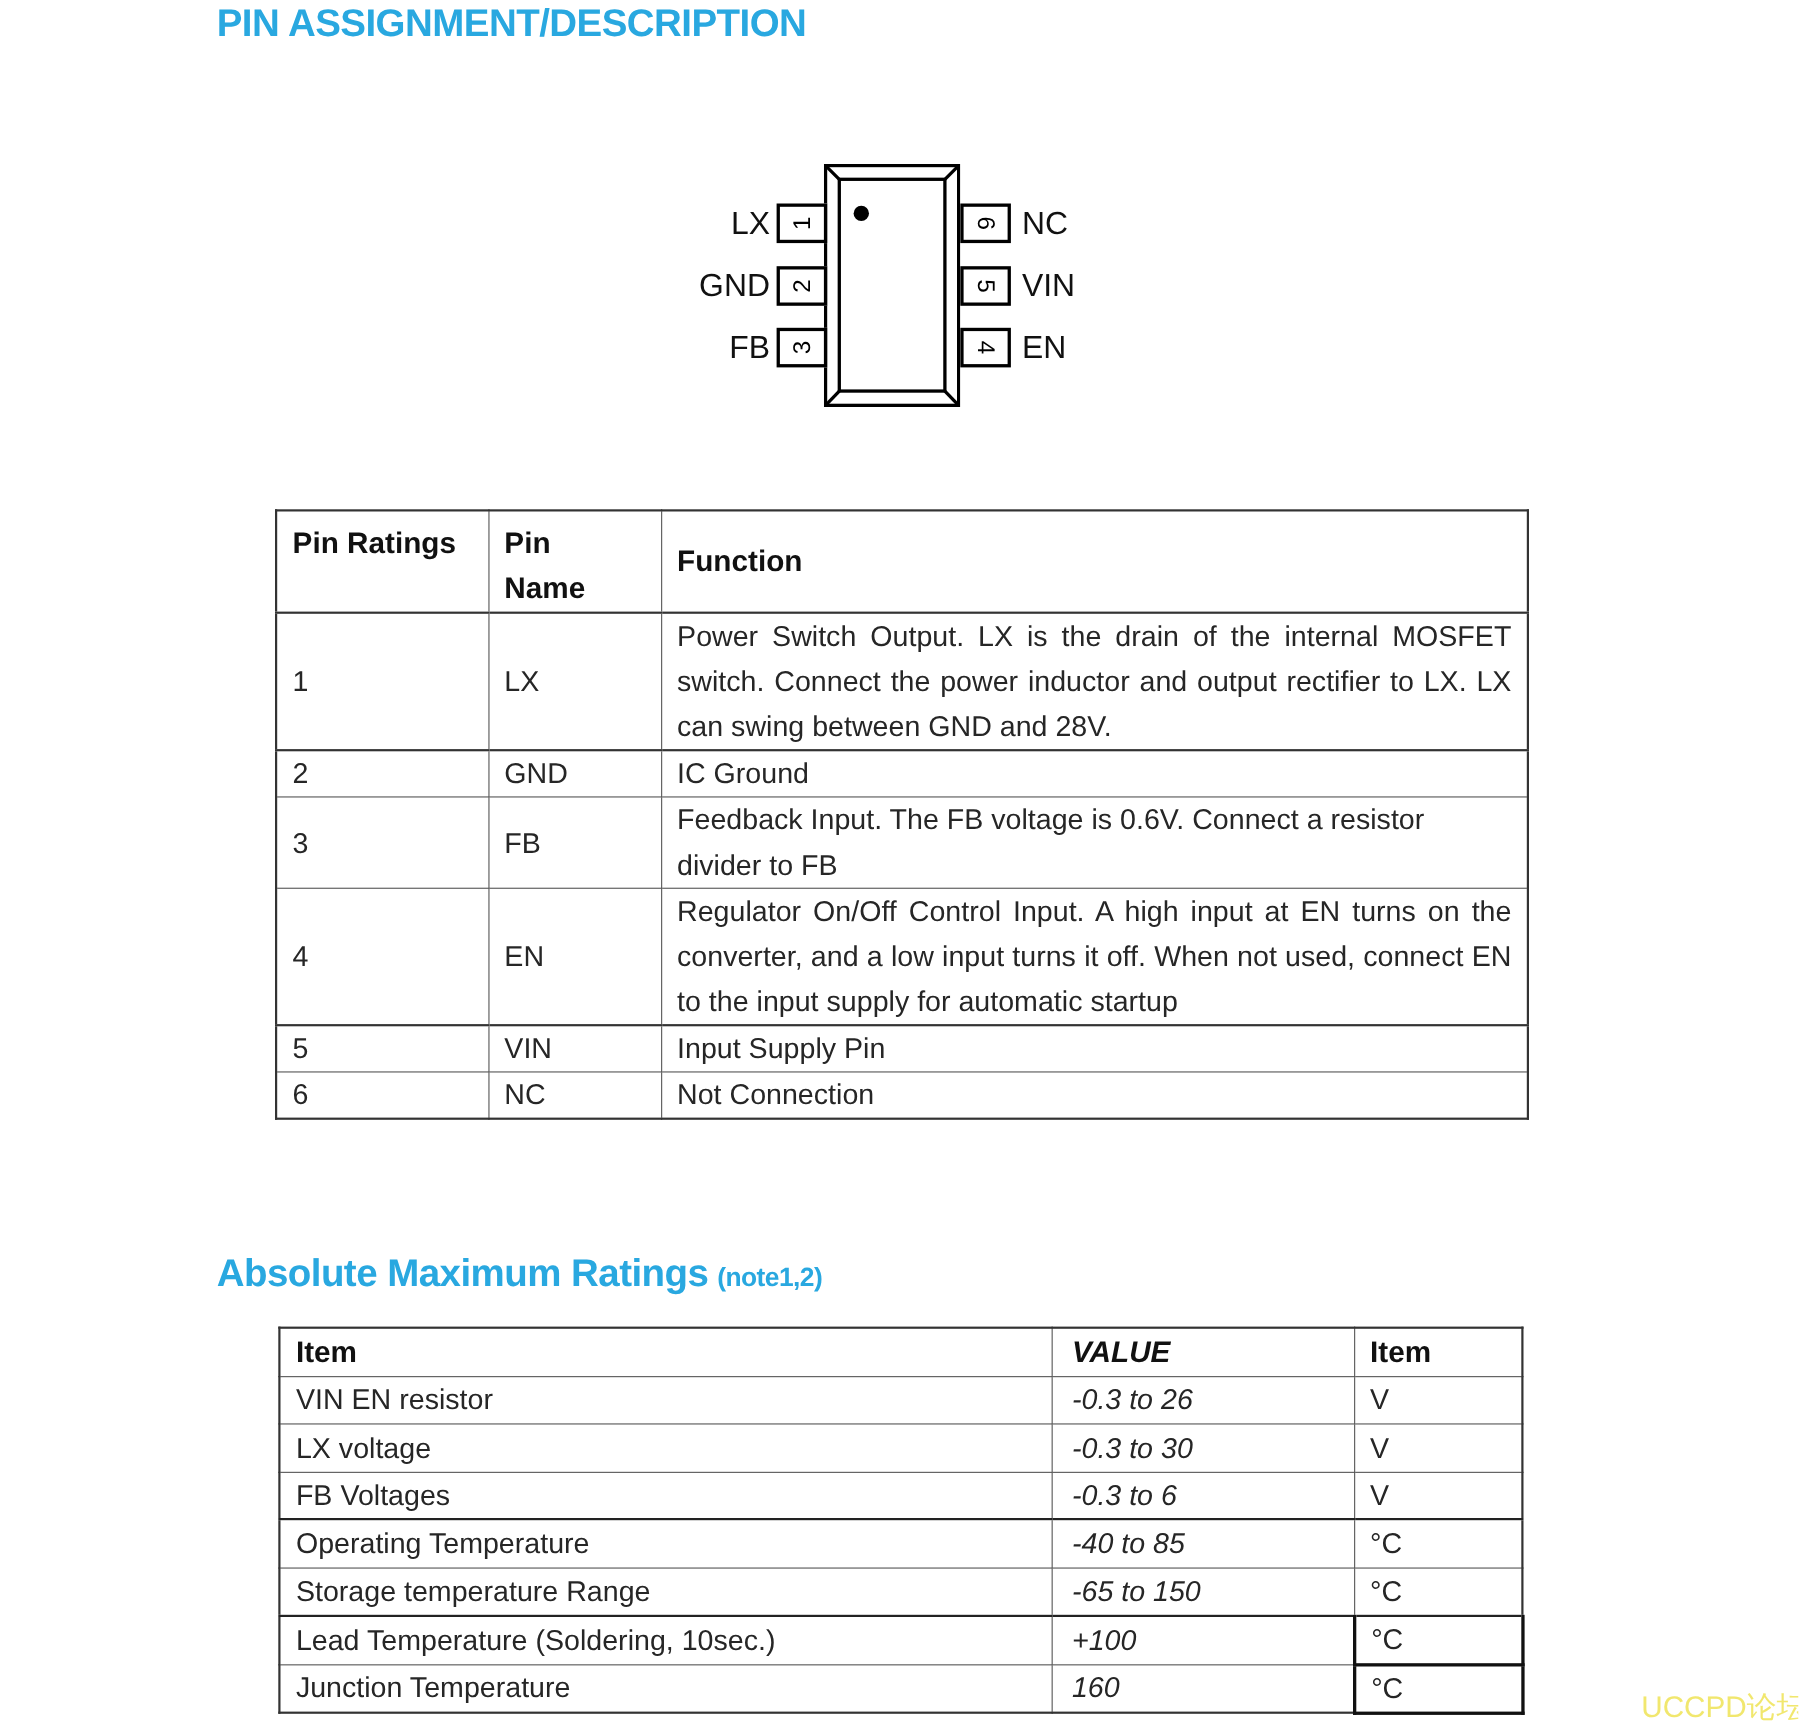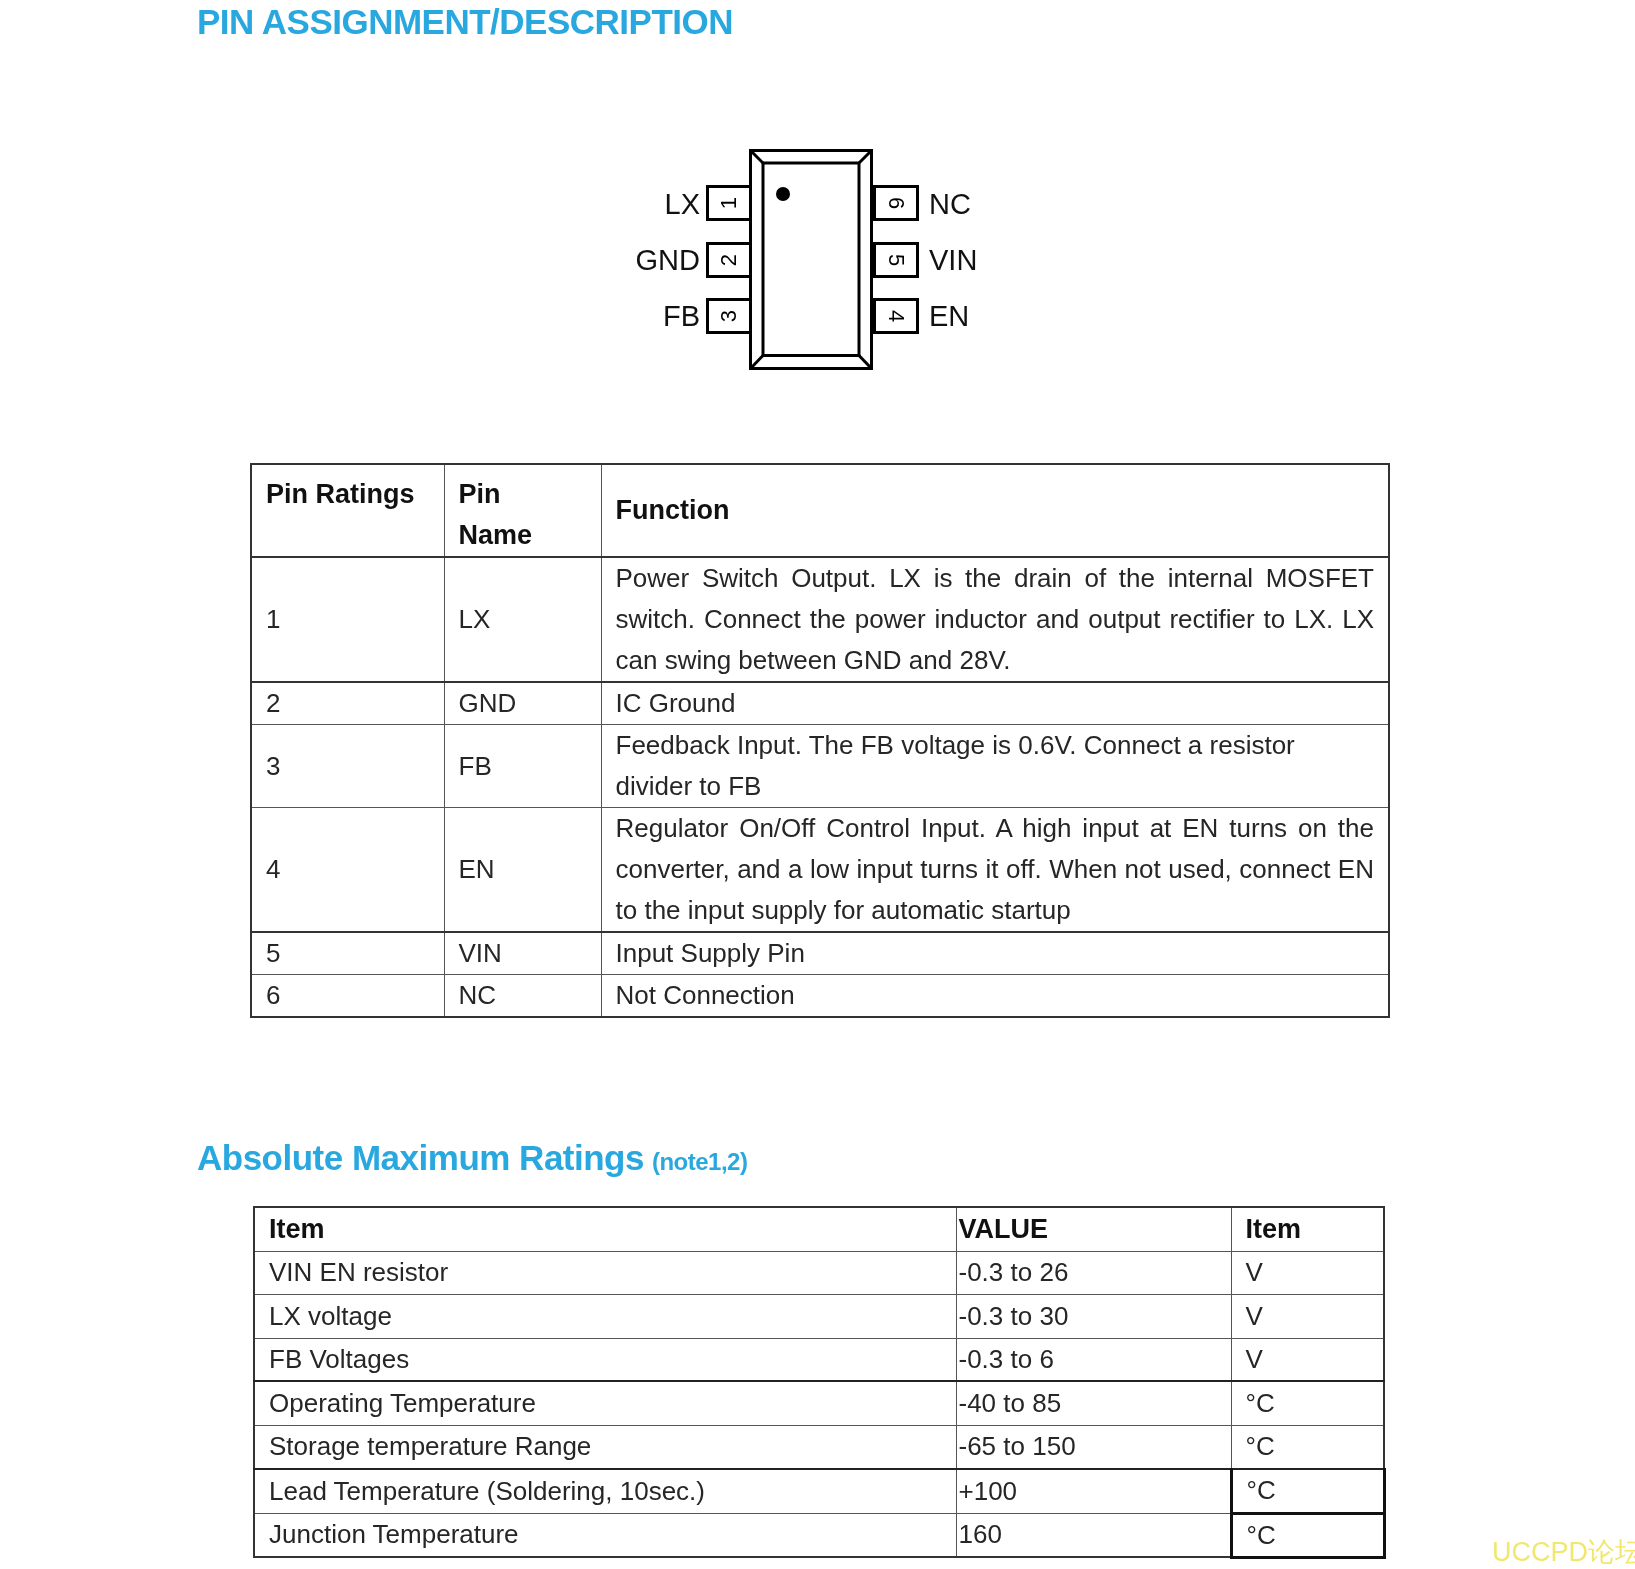--- a/index.html
+++ b/index.html
@@ -42,21 +42,21 @@
   .pin-table{left:250px;top:463px;width:1138px;border:2px solid #333;}
   .pin-table th.top-al{vertical-align:top;padding-top:9px;line-height:41px;}
   .pin-table .hdr-narrow{display:block;width:90px;}
   .pin-table tr.hdr td, .pin-table tr.hdr th{border-bottom:2px solid #333;}
   .pin-table .fn{line-height:41px;}
   .pin-table .just{text-align:justify;text-justify:inter-word;}
   .pin-table tr.b2 td{border-bottom:2px solid #333;}
   
   .ratings-table{left:253px;top:1206px;width:1130px;border:2px solid #333;}
   .ratings-table td,.ratings-table th{border:1px solid #555;margin-top:12px;}
-  .ratings-table .val{padding-left:2px;}
+  .ratings-table .val{padding-left:18px;font-style:italic;}
   .ratings-table tr.sep td{border-top:2px solid #222;}
   .ratings-table td.thick{border:3px solid #111;}
   
   .watermark{
     position:absolute;left:1492px;top:1534px;font-size:27px;color:#F1E76E;
     white-space:nowrap;font-weight:400;
   }
 </style>
 </head>
 <body>

